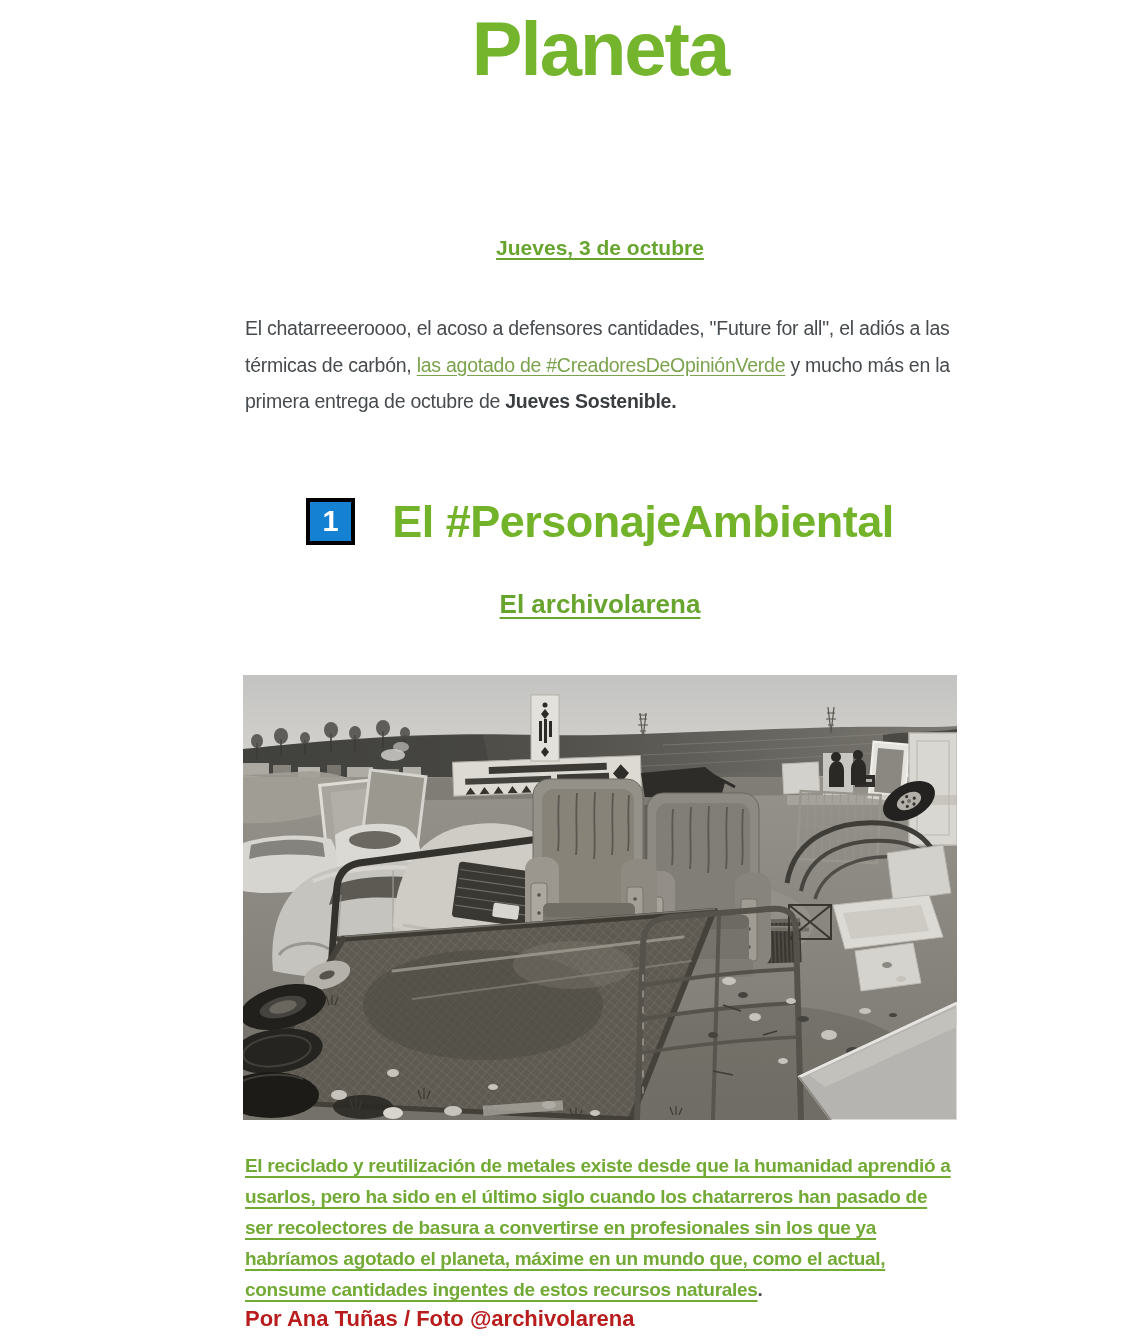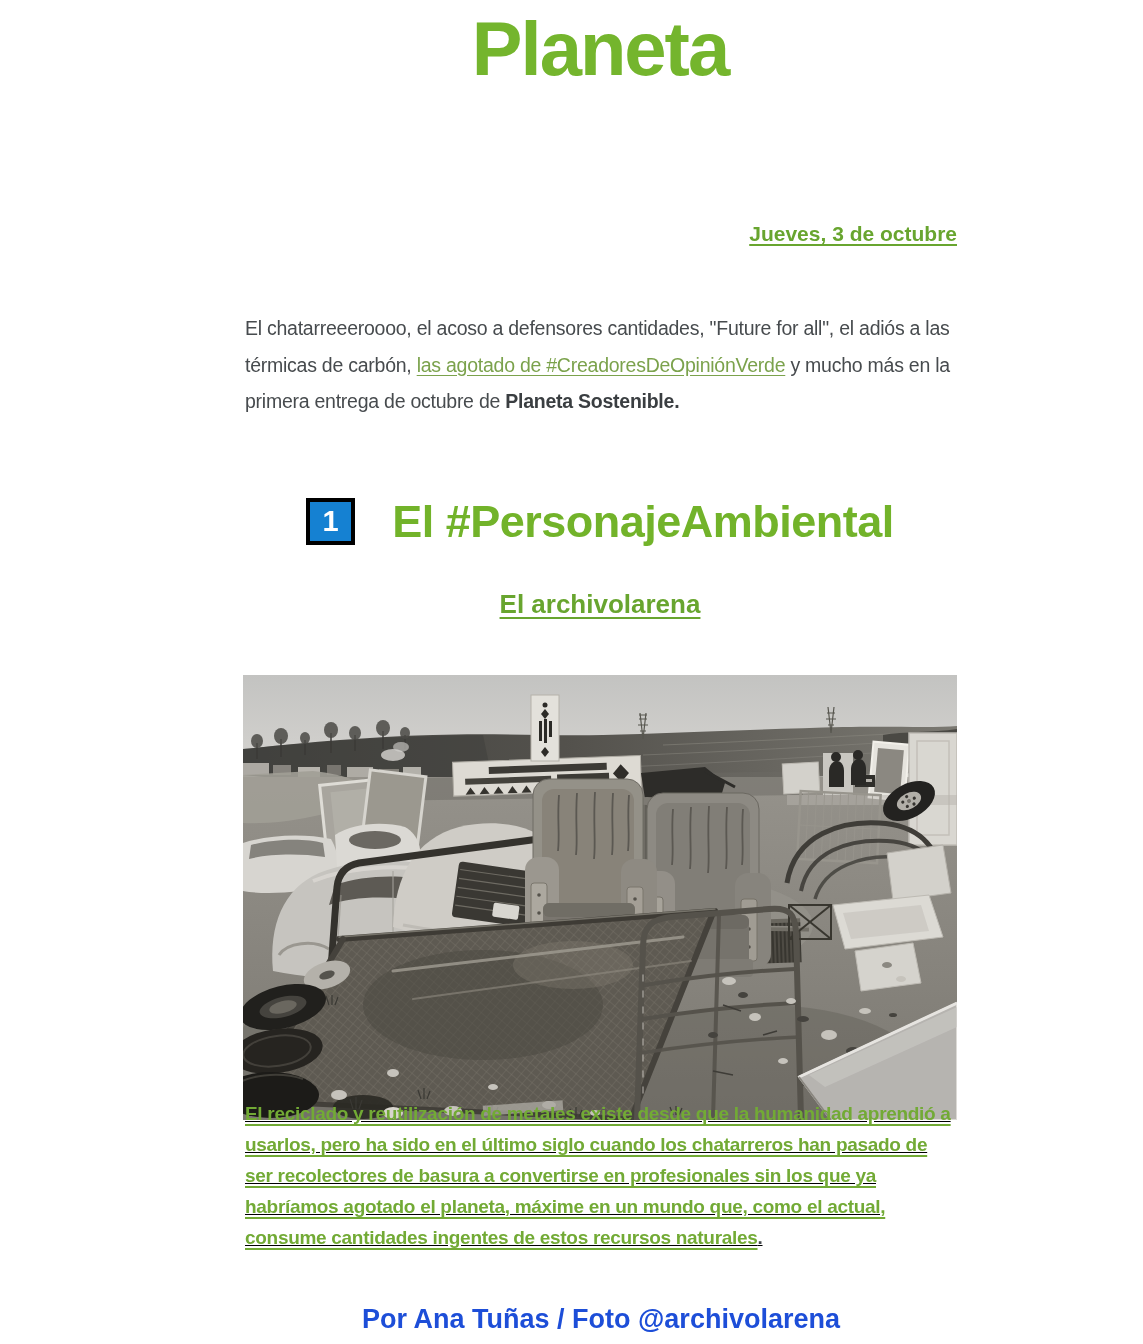--- a/index.html
+++ b/index.html
@@ -8,21 +8,21 @@
     width:1143px; height:1344px; position:relative; overflow:hidden;
     font-family:"Liberation Sans", sans-serif;
   }
   .content { position:absolute; left:243px; top:0; width:714px; height:1176px; }
   .content > * { position:absolute; }
 
   .title { top:12px; width:100%; text-align:center; color:#74b52d;
            font-size:76px; line-height:73px; font-weight:bold; letter-spacing:-2px; }
   .title span { display:block; }
 
-  .date-row { top:222px; width:100%; text-align:right; }
+  .date-row { top:236px; width:100%; text-align:center; }
   .date-link { color:#68a52f; font-size:21px; font-weight:bold;
                text-decoration:underline; text-underline-offset:3px; cursor:pointer; }
 
   .intro { top:310px; left:2px; width:712px; color:#474b4e;
            font-size:19.5px; line-height:36.5px; letter-spacing:-0.25px; }
   .intro strong { color:#3a3e41; }
   .intro-link { color:#7ba24c; text-decoration:underline; text-underline-offset:3px; cursor:pointer; }
 
   .section-heading { top:494px; width:100%; display:flex; justify-content:center;
                      align-items:center; gap:9px; }
@@ -32,43 +32,43 @@
   .heading-text { color:#72b32a; font-size:45px; font-weight:bold; letter-spacing:-0.5px;
                   line-height:55px;margin-left:28px; }
 
   .sub-row { top:589px; width:100%; text-align:center; }
   .sub-link { color:#68a52f; font-size:26px; font-weight:bold;
               text-decoration:underline; text-underline-offset:4px; cursor:pointer; }
 
   .photo { top:675px; left:0; width:714px; height:445px; overflow:hidden; }
   .photo svg { display:block; width:714px; height:445px; }
 
-  .lead { top:1098px; left:2px; width:712px; font-size:19px; line-height:31px;
-          font-weight:bold; letter-spacing:-0.3px;text-decoration:underline; }
+  .lead { top:1150px; left:2px; width:712px; font-size:19px; line-height:31px;
+          font-weight:bold; letter-spacing:-0.3px; }
   .lead-link { color:#72aa35; text-decoration:underline; text-decoration-thickness:2px;
                text-underline-offset:4px; cursor:pointer; }
   .lead-end { color:#474b4e; }
 
-  .byline { top:1304px; left:2px; width:712px; color:#1d4ed8;
-            font-size:27px; line-height:30px; font-weight:bold;text-align:center; }
+  .byline { top:1304px; left:2px; width:712px; color:#b91c1c;
+            font-size:22px; line-height:30px; font-weight:bold; }
 </style>
 </head>
 <body>
 
 <div class="content">
 
   <h1 class="title">
     <span>Planeta</span>
   </h1>
 
   <div class="date-row">
     <a href="#" class="date-link">Jueves, 3 de octubre</a>
   </div>
 
-  <p class="intro"><span>El chatarreeeroooo, el acoso a defensores cantidades, "Future for all", el adiós a las térmicas de carbón,  </span><a href="#" class="intro-link">las agotado de #CreadoresDeOpiniónVerde</a><span> y mucho más en la primera entrega de octubre de </span><strong>Planeta Sostenible.</strong></p>
+  <p class="intro"><span>El chatarreeeroooo, el acoso a defensores cantidades, "Future for all", el adiós a las térmicas de carbón,  </span><a href="#" class="intro-link">las agotado de #CreadoresDeOpiniónVerde</a><span> y mucho más en la primera entrega de octubre de </span><strong>Jueves Sostenible.</strong></p>
 
   <div class="section-heading">
     <span class="badge">1</span>
     <span class="heading-text">El #PersonajeAmbiental</span>
   </div>
 
   <div class="sub-row">
     <a href="#" class="sub-link">El archivolarena</a>
   </div>
 

